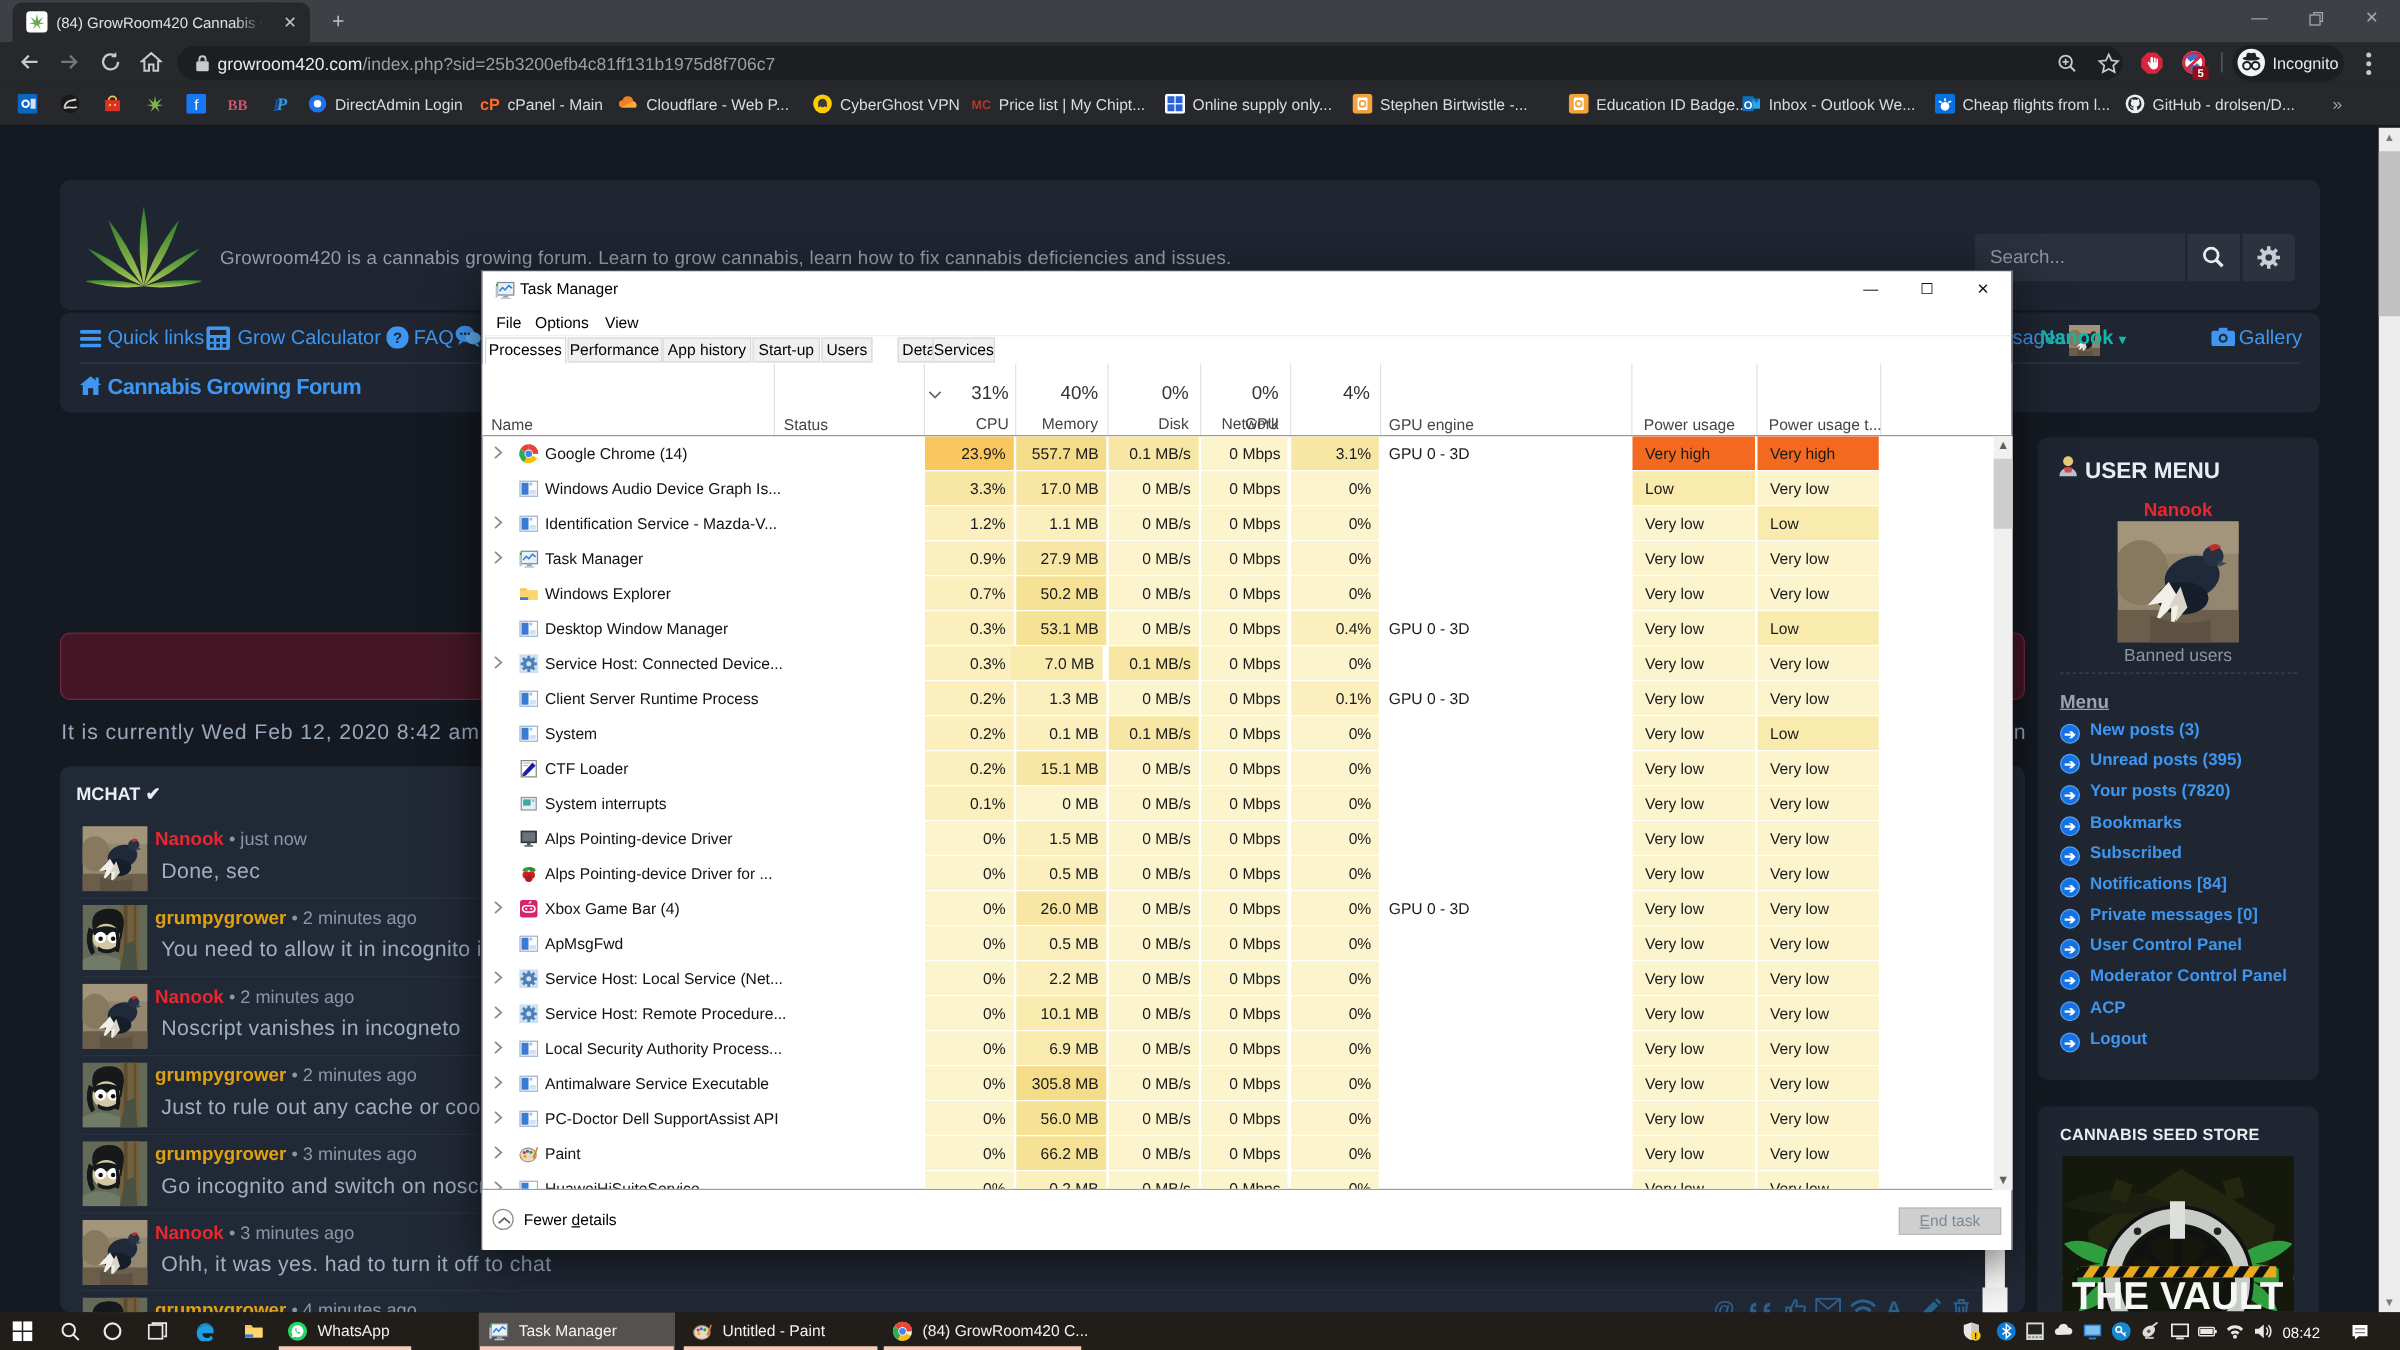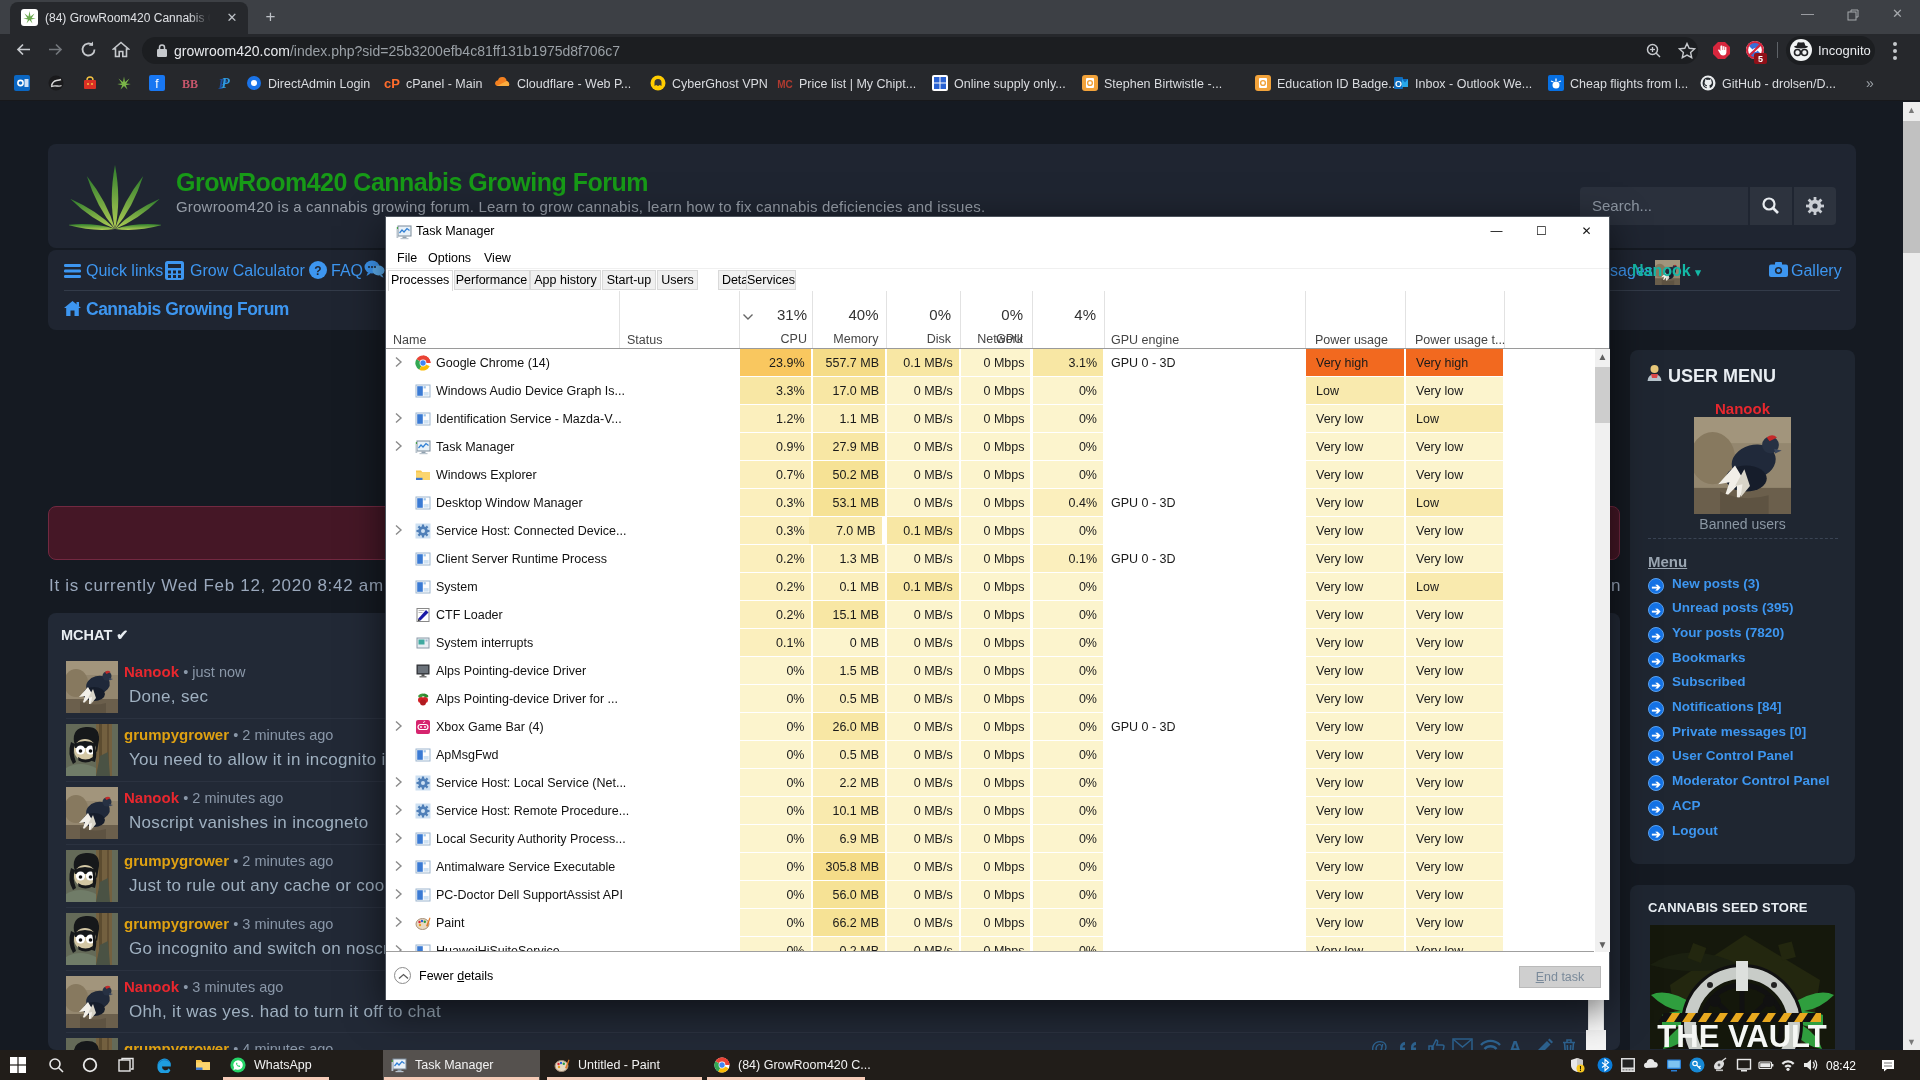--- a/index.html
+++ b/index.html
@@ -270,21 +270,20 @@
         </svg></span>Cheap flights from l...</div>
     <div class="bk" style="left: 1700px;"><span class="i"><svg width="16" height="16">
           <circle cx="8" cy="8" r="7.5" fill="#eceef0"></circle>
           <path d="M8 2.5 a5.5 5.5 0 0 0-1.7 10.7 c.3 0 .4-.1.4-.3 v-1.2 c-1.6.3-1.9-.7-1.9-.7-.3-.6-.6-.8-.6-.8-.5-.4 0-.4 0-.4.6 0 .9.6.9.6.5.9 1.3.6 1.7.5 0-.4.2-.6.3-.8-1.2-.1-2.5-.6-2.5-2.7 0-.6.2-1.1.6-1.5 0-.2-.3-.8.1-1.6 0 0 .5-.1 1.5.6a5 5 0 0 1 2.8 0c1-.7 1.5-.6 1.5-.6.4.8.1 1.4.1 1.6.4.4.6.9.6 1.5 0 2.1-1.3 2.6-2.5 2.7.2.2.4.5.4 1v1.5c0 .2.1.3.4.3A5.5 5.5 0 0 0 8 2.5z" fill="#24292e"></path>
         </svg></span>GitHub - drolsen/D...</div>
     <div class="bk" style="left: 1866px; color: rgb(154, 160, 166); font-size: 14px;">»</div>
   </div>
 
 <div id="page">
   <div class="card" id="hdrcard">
-    <h1>GrowRoom420 Cannabis Growing Forum</h1>
     <p>Growroom420 is a cannabis growing forum. Learn to grow cannabis, learn how to fix cannabis deficiencies and issues.</p>
   <div style="position: absolute; left: 1532px; top: 43px; width: 168px; height: 38px; background: rgb(42, 48, 60); border-radius: 4px 0px 0px 4px;">
         <span style="position:absolute;left:12px;top:10px;font-size:15px;color:#8d96a2;">Search...</span>
       </div>
       <div style="position: absolute; left: 1702px; top: 43px; width: 42px; height: 38px; background: rgb(45, 51, 62);">
         <svg width="20" height="20" style="position:absolute;left:11px;top:9px;">
           <circle cx="8" cy="8" r="5.5" fill="none" stroke="#e8ecf0" stroke-width="2.2"></circle>
           <line x1="12" y1="12" x2="17" y2="17" stroke="#e8ecf0" stroke-width="2.6"></line>
         </svg>
       </div>

